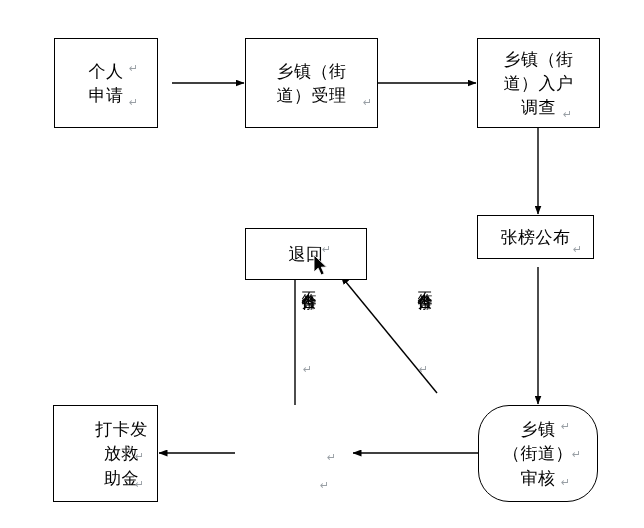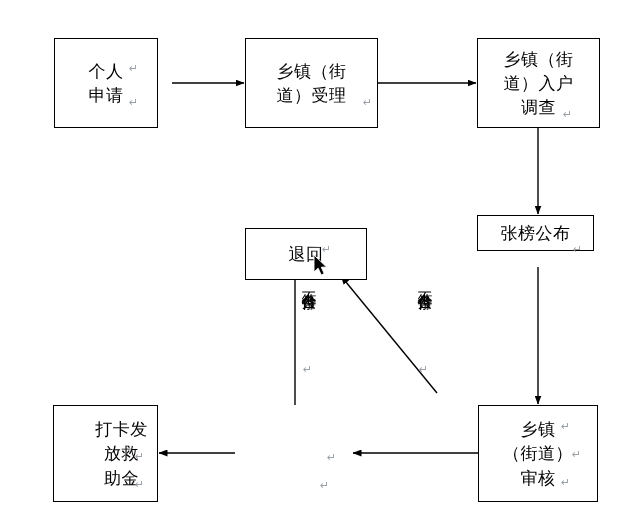--- a/index.html
+++ b/index.html
@@ -112,31 +112,31 @@
   </div>
   <span class="pilcrow" style="left:363px; top:96px;">↵</span>
 
   <div class="node" style="left:477px; top:38px; width:123px; height:90px;">
     <span class="node-label">乡镇（街
 道）入户
 调查</span>
   </div>
   <span class="pilcrow" style="left:563px; top:108px;">↵</span>
 
-  <div class="node" style="left:477px; top:215px; width:117px; height:36px;">
+  <div class="node" style="left:477px; top:215px; width:117px; height:44px;">
     <span class="node-label">张榜公布</span>
   </div>
   <span class="pilcrow" style="left:573px; top:243px;">↵</span>
 
   <div class="node" style="left:245px; top:228px; width:122px; height:52px;">
     <span class="node-label">退回</span>
   </div>
   <span class="pilcrow" style="left:322px; top:243px;">↵</span>
 
-  <div class="node" style="left:478px; top:405px; width:120px; height:97px;">
+  <div class="node" style="left:478px; top:405px; width:120px; height:97px;border-radius:31px;">
     <span class="node-label">乡镇
 （街道）
 审核</span>
   </div>
   <span class="pilcrow" style="left:561px; top:420px;">↵</span>
   <span class="pilcrow" style="left:572px; top:448px;">↵</span>
   <span class="pilcrow" style="left:561px; top:476px;">↵</span>
 
   <span class="pilcrow" style="left:327px; top:451px;">↵</span>
   <span class="pilcrow" style="left:320px; top:479px;">↵</span>

